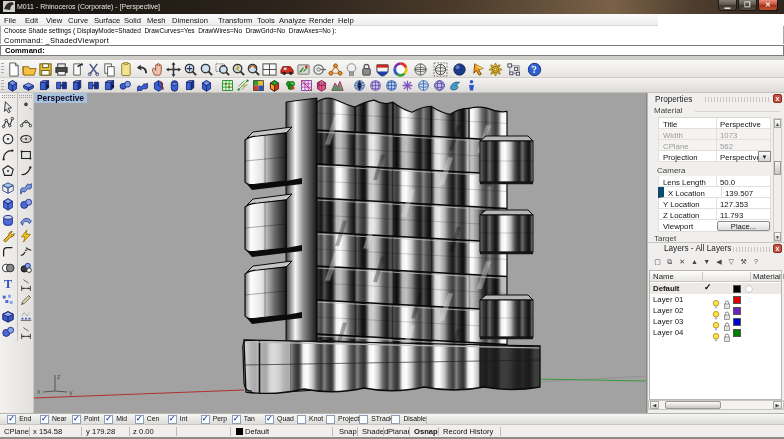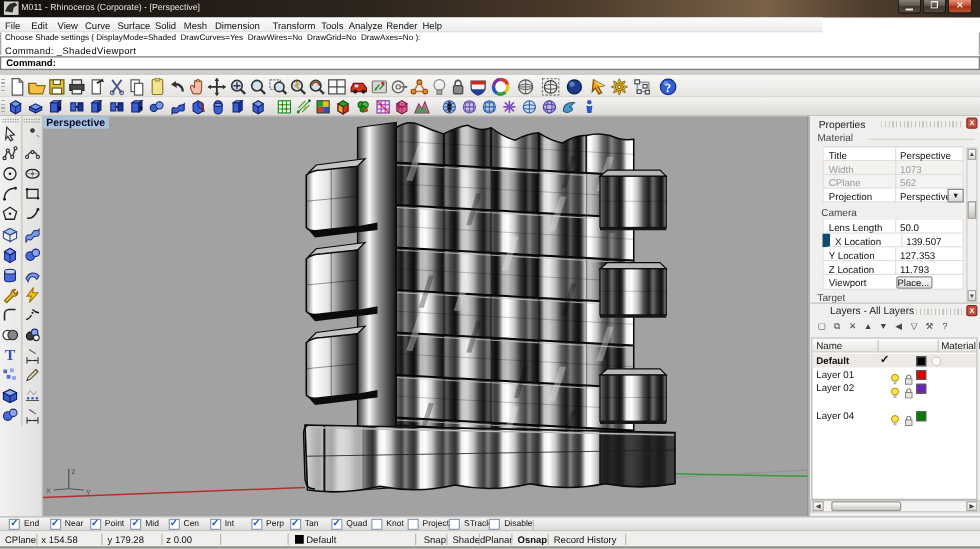--- a/index.html
+++ b/index.html
@@ -806,21 +806,21 @@
       <div class="abs" style="left:61px;top:1.5px;font-size:7.8px;color:#111">127.353</div>
     </div>
     <div class="abs" style="left:11px;top:116px;width:113px;height:11px;background:#fff;border-bottom:1px solid #e2e0dd;border-left:1px solid #e2e0dd;border-right:1px solid #e2e0dd">
       <div class="abs" style="left:4px;top:1.5px;font-size:7.8px;color:#111">Z Location</div>
       <div class="abs" style="left:57px;top:0;width:1px;height:11px;background:#e2e0dd"></div>
       <div class="abs" style="left:61px;top:1.5px;font-size:7.8px;color:#111">11.793</div>
     </div>
     <div class="abs" style="left:11px;top:127px;width:113px;height:12px;background:#fff;border-bottom:1px solid #e2e0dd;border-left:1px solid #e2e0dd;border-right:1px solid #e2e0dd">
       <div class="abs" style="left:4px;top:2px;font-size:7.8px;color:#111">Viewport</div>
     </div>
-    <div class="abs" style="left:70px;top:128px;width:29px;height:10px;background:linear-gradient(#fbfbfb,#ddd);border:1px solid #8a8a8a;border-radius:2px;font-size:7.6px;line-height:9px;color:#111">Place...</div>
+    <div class="abs" style="left:70px;top:128px;width:53px;height:10px;background:linear-gradient(#fbfbfb,#ddd);border:1px solid #8a8a8a;border-radius:2px;font-size:7.6px;text-align:center;line-height:9px;color:#111">Place...</div>
     <div class="abs" style="left:7px;top:141px;font-size:8px;color:#444">Target</div>
     <div class="abs" style="left:126px;top:25px;width:9px;height:124px;background:#f0efee;border:1px solid #d0cecb">
       <div class="abs" style="left:0;top:0;width:7px;height:9px;background:linear-gradient(#fff,#d8d6d3);border:1px solid #aaa8a5;font-size:5px;text-align:center;line-height:8px;color:#444">▲</div>
       <div class="abs" style="left:0;top:42px;width:7px;height:14px;background:linear-gradient(#f4f4f4,#c8c6c3);border:1px solid #9a9895"></div>
       <div class="abs" style="left:0;top:113px;width:7px;height:9px;background:linear-gradient(#fff,#d8d6d3);border:1px solid #aaa8a5;font-size:5px;text-align:center;line-height:8px;color:#444">▼</div>
     </div>
     <div class="abs" style="left:0;top:149px;width:137px;height:1px;background:#c8c6c3"></div>
     <div class="abs" style="left:17px;top:151px;font-size:8.2px;color:#222">Layers - All Layers</div>
     <div class="abs" style="left:86px;top:154px;width:38px;height:5px;background:repeating-linear-gradient(to right,#c8c6c3 0,#c8c6c3 1px,transparent 1px,transparent 3px)"></div>
     <div class="abs" style="left:126px;top:151px;width:9px;height:9px;background:#c75040;border:1px solid #8a2a1a;border-radius:2px;color:#fff;font-size:7px;line-height:7px;text-align:center;font-weight:bold">x</div>
@@ -862,20 +862,32 @@
       <div class="abs" style="left:3px;top:1px;font-size:7.8px;color:#111;white-space:nowrap">Layer 02</div>
       <div class="abs" style="left:62px;top:1px"><svg width="8" height="9" viewBox="0 0 8 9">
           <circle cx="4" cy="3.2" r="2.8" fill="#ffe24a" stroke="#a08000" stroke-width=".7"></circle>
           <rect x="2.8" y="6" width="2.4" height="2.4" fill="#bbb"></rect>
         </svg></div>
       <div class="abs" style="left:73px;top:1px"><svg width="8" height="9" viewBox="0 0 8 9">
           <rect x="1.4" y="4" width="5.2" height="4.4" fill="#e8e6e3" stroke="#777" stroke-width=".7"></rect>
           <path d="M2.4 4V2.6a1.6 1.6 0 013.2 0V4" fill="none" stroke="#777" stroke-width=".9"></path>
         </svg></div>
       <div class="abs" style="left:83px;top:1.5px;width:8px;height:8px;background:#7020c0;border:1px solid #555"></div>
+    </div>
+    <div class="abs" style="left:3px;top:223px;width:131px;height:11px;">
+      <div class="abs" style="left:3px;top:1px;font-size:7.8px;color:#111;white-space:nowrap">Layer 03</div>
+      <div class="abs" style="left:62px;top:1px"><svg width="8" height="9" viewBox="0 0 8 9">
+          <circle cx="4" cy="3.2" r="2.8" fill="#ffe24a" stroke="#a08000" stroke-width=".7"></circle>
+          <rect x="2.8" y="6" width="2.4" height="2.4" fill="#bbb"></rect>
+        </svg></div>
+      <div class="abs" style="left:73px;top:1px"><svg width="8" height="9" viewBox="0 0 8 9">
+          <rect x="1.4" y="4" width="5.2" height="4.4" fill="#e8e6e3" stroke="#777" stroke-width=".7"></rect>
+          <path d="M2.4 4V2.6a1.6 1.6 0 013.2 0V4" fill="none" stroke="#777" stroke-width=".9"></path>
+        </svg></div>
+      <div class="abs" style="left:83px;top:1.5px;width:8px;height:8px;background:#0000d0;border:1px solid #555"></div>
     </div>
     <div class="abs" style="left:3px;top:234px;width:131px;height:11px;">
       <div class="abs" style="left:3px;top:1px;font-size:7.8px;color:#111;white-space:nowrap">Layer 04</div>
       <div class="abs" style="left:62px;top:1px"><svg width="8" height="9" viewBox="0 0 8 9">
           <circle cx="4" cy="3.2" r="2.8" fill="#ffe24a" stroke="#a08000" stroke-width=".7"></circle>
           <rect x="2.8" y="6" width="2.4" height="2.4" fill="#bbb"></rect>
         </svg></div>
       <div class="abs" style="left:73px;top:1px"><svg width="8" height="9" viewBox="0 0 8 9">
           <rect x="1.4" y="4" width="5.2" height="4.4" fill="#e8e6e3" stroke="#777" stroke-width=".7"></rect>
           <path d="M2.4 4V2.6a1.6 1.6 0 013.2 0V4" fill="none" stroke="#777" stroke-width=".9"></path>

